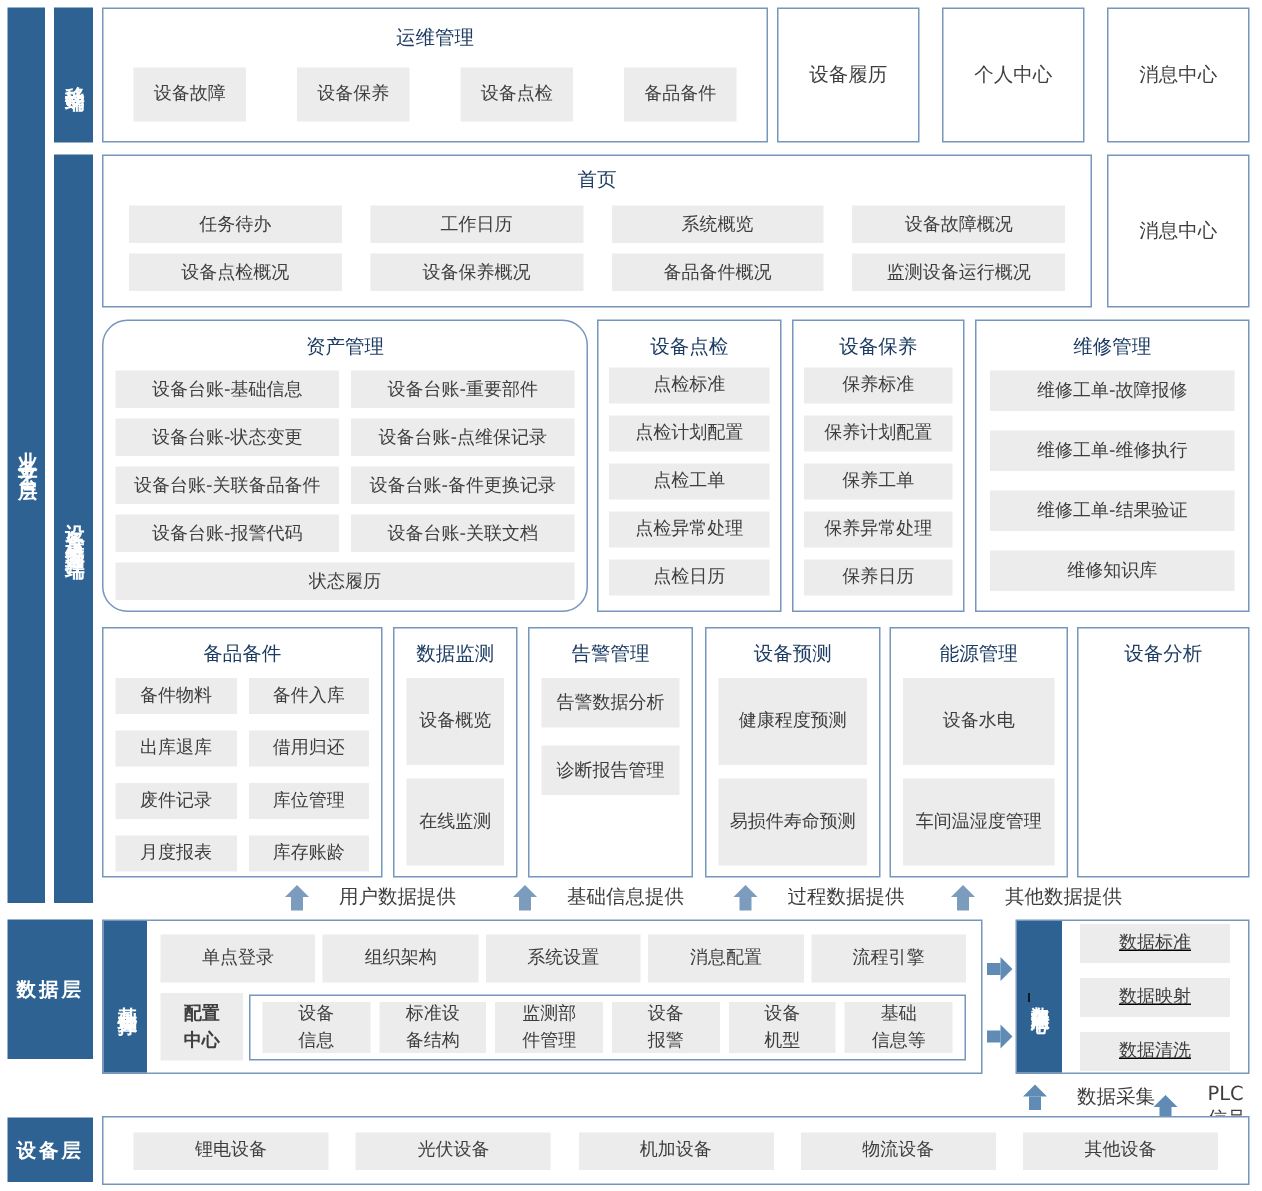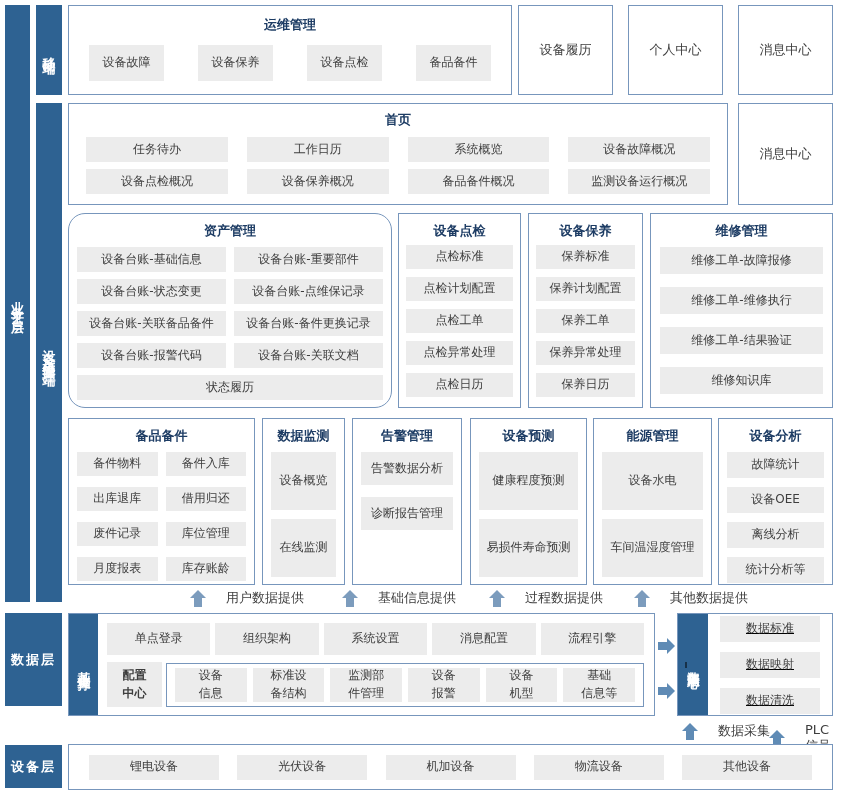--- a/index.html
+++ b/index.html
@@ -8,21 +8,21 @@
   }
   html,body{margin:0;padding:0;background:#fff;}
   .canvas{position:relative;width:841px;height:794px;background:#fff;overflow:hidden;
     font-family:"DejaVu Sans","Liberation Sans",sans-serif;}
   .vrail{position:absolute;background:var(--rail);color:#fff;display:flex;align-items:center;
     justify-content:center;writing-mode:vertical-rl;text-orientation:upright;
     font-weight:700;font-size:13px;letter-spacing:3px;line-height:1;}
   .hrail{position:absolute;background:var(--rail);color:#fff;display:flex;align-items:center;
     justify-content:center;font-weight:700;font-size:13px;letter-spacing:2px;}
   .obox{position:absolute;background:#fff;border:1.5px solid var(--border);box-sizing:border-box;}
-  .btitle{font-weight:700;font-size:13px;color:var(--title);text-align:center;padding:8px 0 5px;}
+  .btitle{font-weight:400;font-size:13px;color:var(--title);text-align:center;padding:8px 0 5px;}
   .cell{background:var(--cellbg);color:var(--celltx);font-size:12px;display:flex;align-items:center;
     justify-content:center;text-align:center;box-sizing:border-box;white-space:pre-line;line-height:1.45;}
   .standalone{display:flex;align-items:center;justify-content:center;font-size:13px;color:var(--celltx);}
   
   .ops-items{display:flex;justify-content:space-between;padding:6px 20px 0;gap:34px;}
   .ops-items .cell{width:90px;height:36px;}
   
   .home-grid{display:grid;grid-template-columns:repeat(4,1fr);gap:7px 19px;padding:3px 17px 0;}
   .home-grid .cell{height:25px;}
   
@@ -189,26 +189,20 @@
   </div>
   <div class="obox colbox" style="left:593px;top:418px;width:119px;height:167px;">
     <div class="btitle">能源管理</div>
     <div class="vstack" style="gap:9px;">
         <div class="cell" style="height: 58px;">设备水电</div>
         <div class="cell" style="height: 58px;">车间温湿度管理</div>
       </div>
   </div>
   <div class="obox colbox" style="left:718px;top:418px;width:115px;height:167px;">
     <div class="btitle">设备分析</div>
-    <div class="vstack" style="gap:9px;">
-        <div class="cell" style="height: 26px;">故障统计</div>
-        <div class="cell" style="height: 26px;">设备OEE</div>
-        <div class="cell" style="height: 26px;">离线分析</div>
-        <div class="cell" style="height: 26px;">统计分析等</div>
-      </div>
   </div>
 
   <div class="flow" style="left:190px;top:589px;">
     <span class="uarr"></span>
     <span>用户数据提供</span>
   </div>
   <div class="flow" style="left:342px;top:589px;">
     <span class="uarr"></span>
     <span>基础信息提供</span>
   </div>

